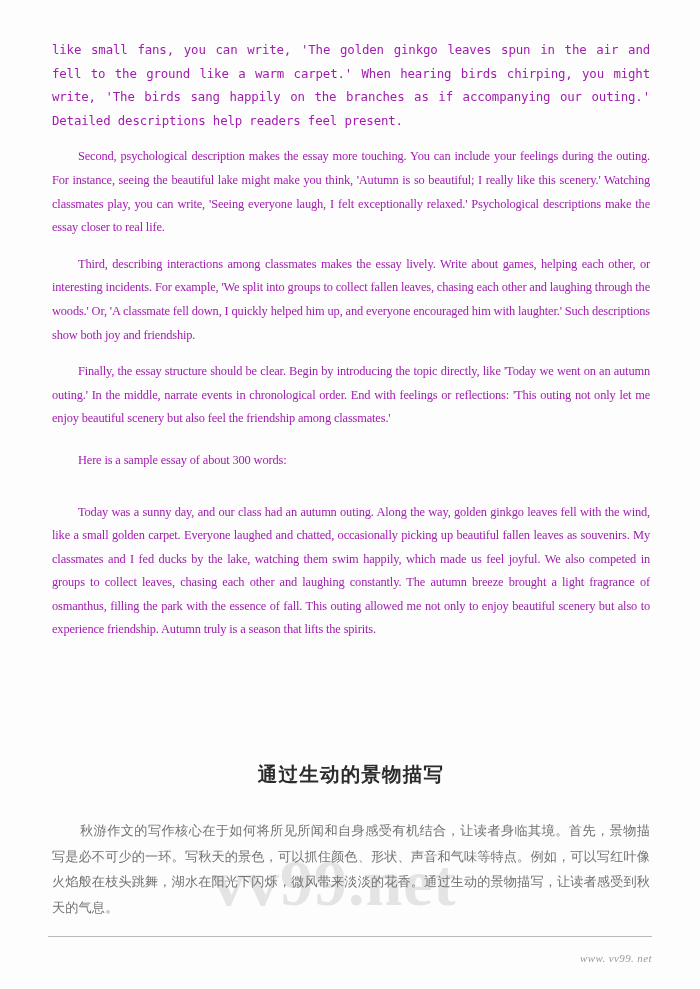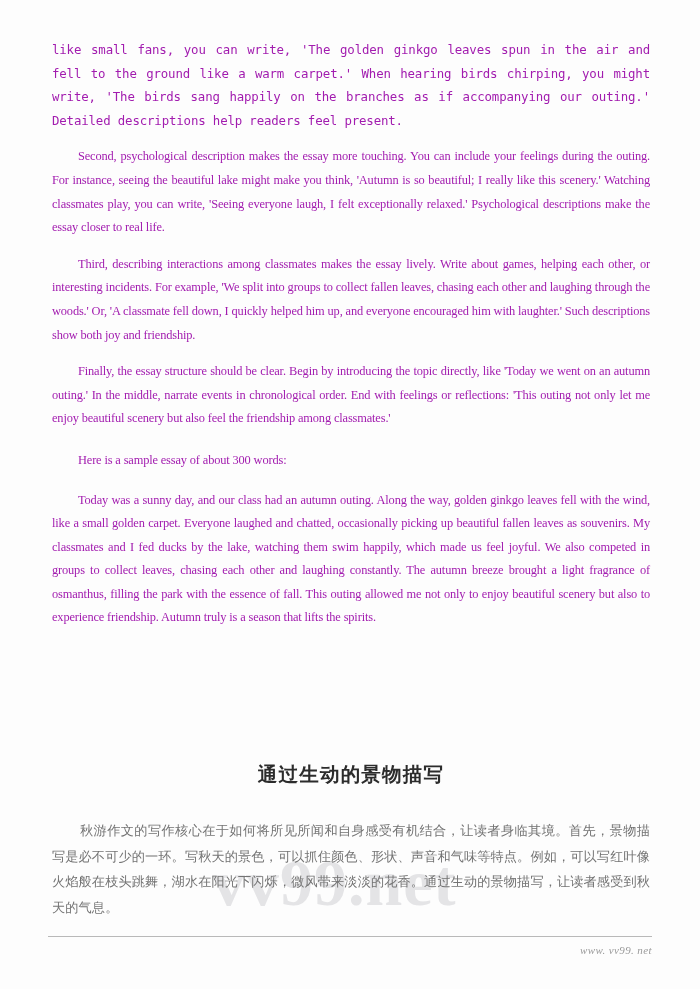--- a/index.html
+++ b/index.html
@@ -59,21 +59,21 @@
     text-justify: inter-word;
     color: #a21caf;
     letter-spacing: -0.15px;
     word-spacing: 0px;
   }
   p.body-par.indent {
     text-indent: 26px;
     font-family: Liberation Serif, serif;
   }
   p.body-par.tight {
-    margin-bottom: 4px;
+    margin-bottom: 16px;
   }
 
   .gap-sm { height: 7px; }
   .gap-md { height: 12px; }
 
   
   .cn-section {
     position: absolute;
     left: 52px;
     top: 762px;
@@ -109,21 +109,21 @@
     top: 936px;
     width: 604px;
     z-index: 2;
   }
   .footer-rule {
     height: 0;
     border-top: 1px solid #b9b9b9;
     width: 100%;
   }
   .footer-url {
-    margin-top: 7px;
+    margin-top: 15px;
     text-align: right;
     font-family: "Liberation Serif", "DejaVu Serif", serif;
     font-style: italic;
     font-size: 11px;
     color: #9a9a9a;
     letter-spacing: 0.4px;
   }
 </style>
 </head>
 <body>

